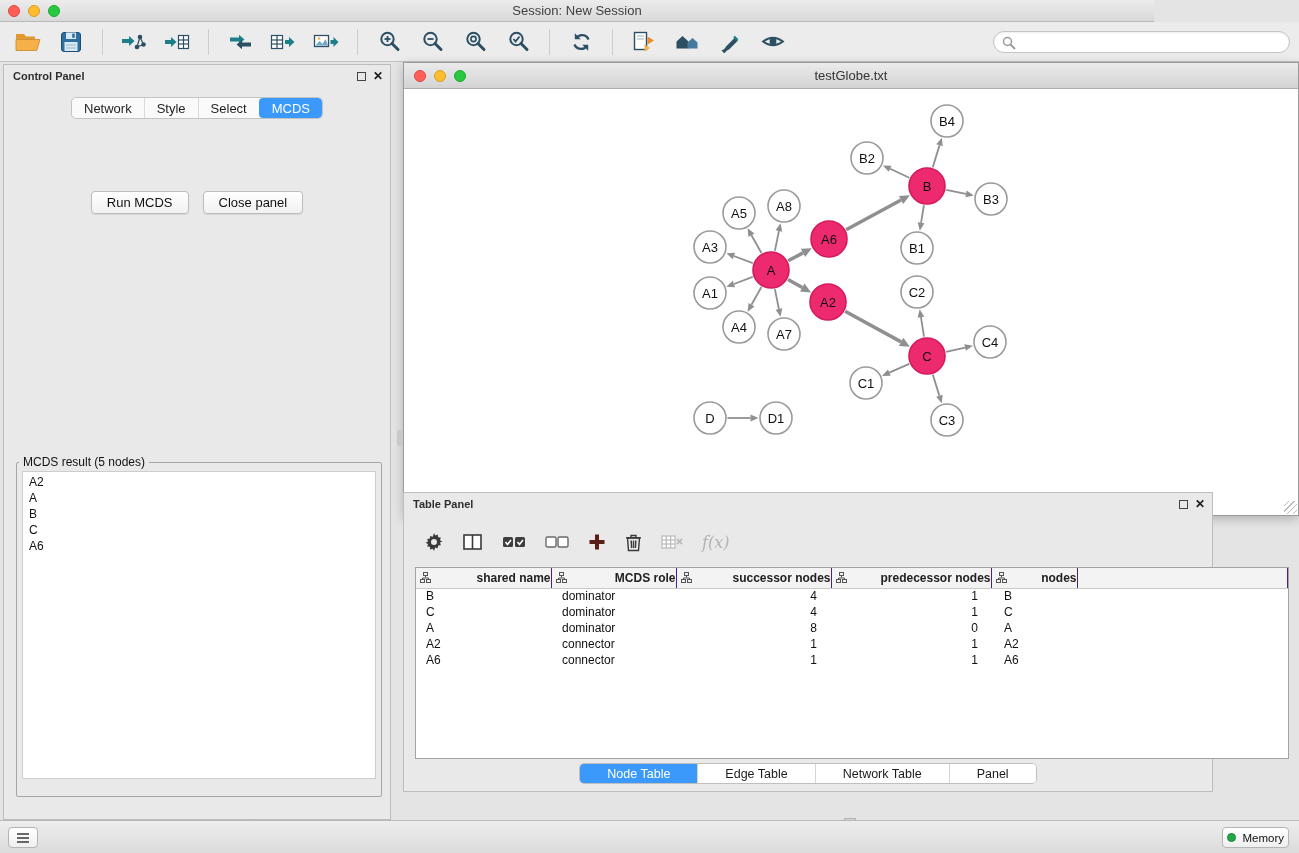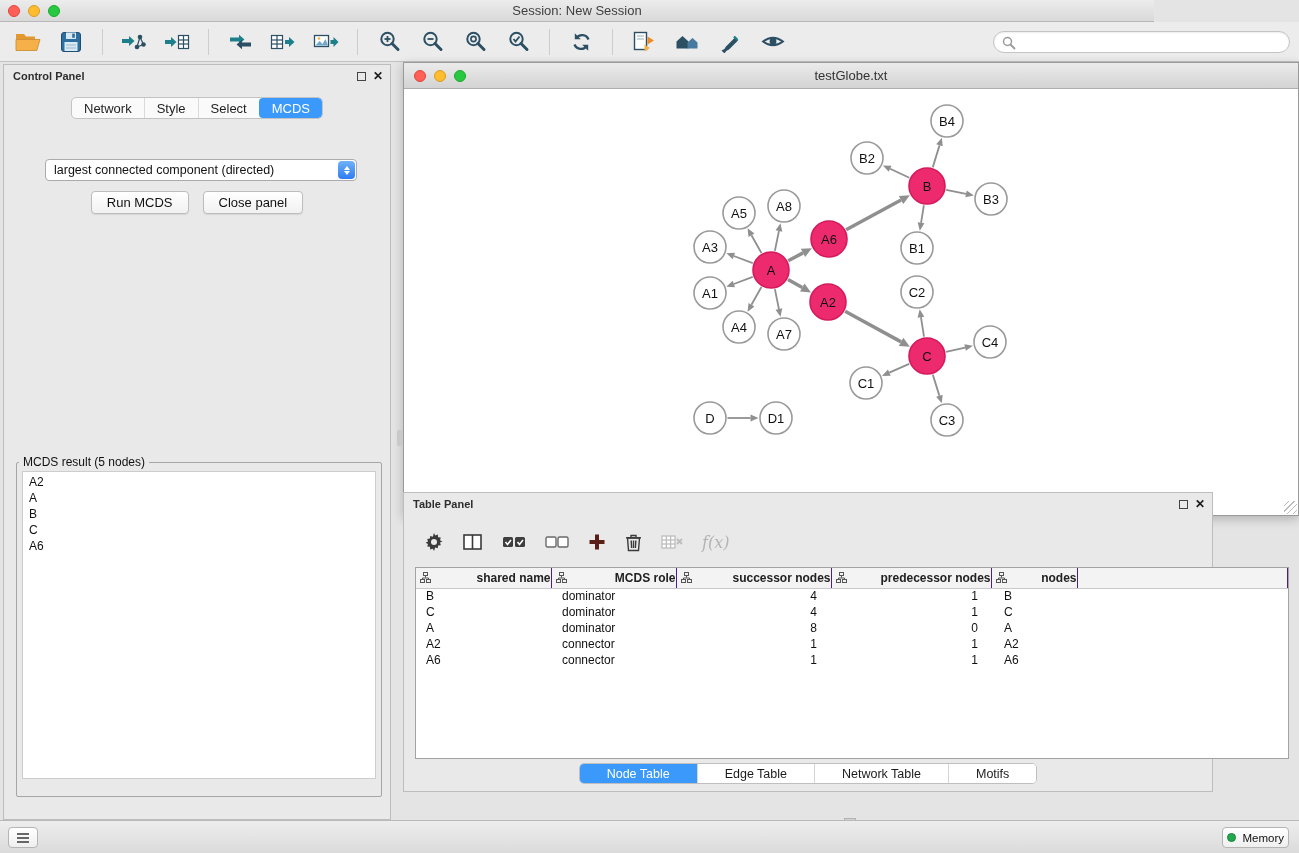--- a/index.html
+++ b/index.html
@@ -280,27 +280,20 @@
   <div class="panel-header">
     <span class="panel-title">Control Panel</span>
     <span class="float-icon"></span>
     <span class="close-icon">✕</span>
   </div>
   <div class="cp-tabstrip">
     <span class="cp-tab">Network</span>
     <span class="cp-tab">Style</span>
     <span class="cp-tab">Select</span>
     <span class="cp-tab active">MCDS</span>
-  </div>
-  <div class="combo">
-    <span class="combo-value">largest connected component (directed)</span>
-    <span class="combo-stepper">
-      <span class="tri-up"></span>
-      <span class="tri-down"></span>
-    </span>
   </div>
   <div class="btn-row">
     <button class="push-btn">Run MCDS</button>
     <button class="push-btn">Close panel</button>
   </div>
   <fieldset class="result-fieldset">
     <legend>MCDS result (5 nodes)</legend>
     <div class="result-box">
         <div class="result-item">A2</div>
         <div class="result-item">A</div>
@@ -667,21 +660,21 @@
             <td class="c5"></td>
           </tr>
         </tbody>
     </table>
   </div>
   <div class="bottom-tabs">
     <div class="seg-strip">
       <span class="seg active">Node Table</span>
       <span class="seg">Edge Table</span>
       <span class="seg">Network Table</span>
-      <span class="seg">Motifs</span>
+      <span class="seg">Panel</span>
     </div>
   </div>
 </div>
 
 <div class="statusbar">
   <div class="status-left-btn">
     <svg width="14" height="12" viewBox="0 0 14 12">
         <g stroke="#444" stroke-width="1.6">
           <line x1="1" y1="2" x2="13" y2="2"></line>
           <line x1="1" y1="6" x2="13" y2="6"></line>

